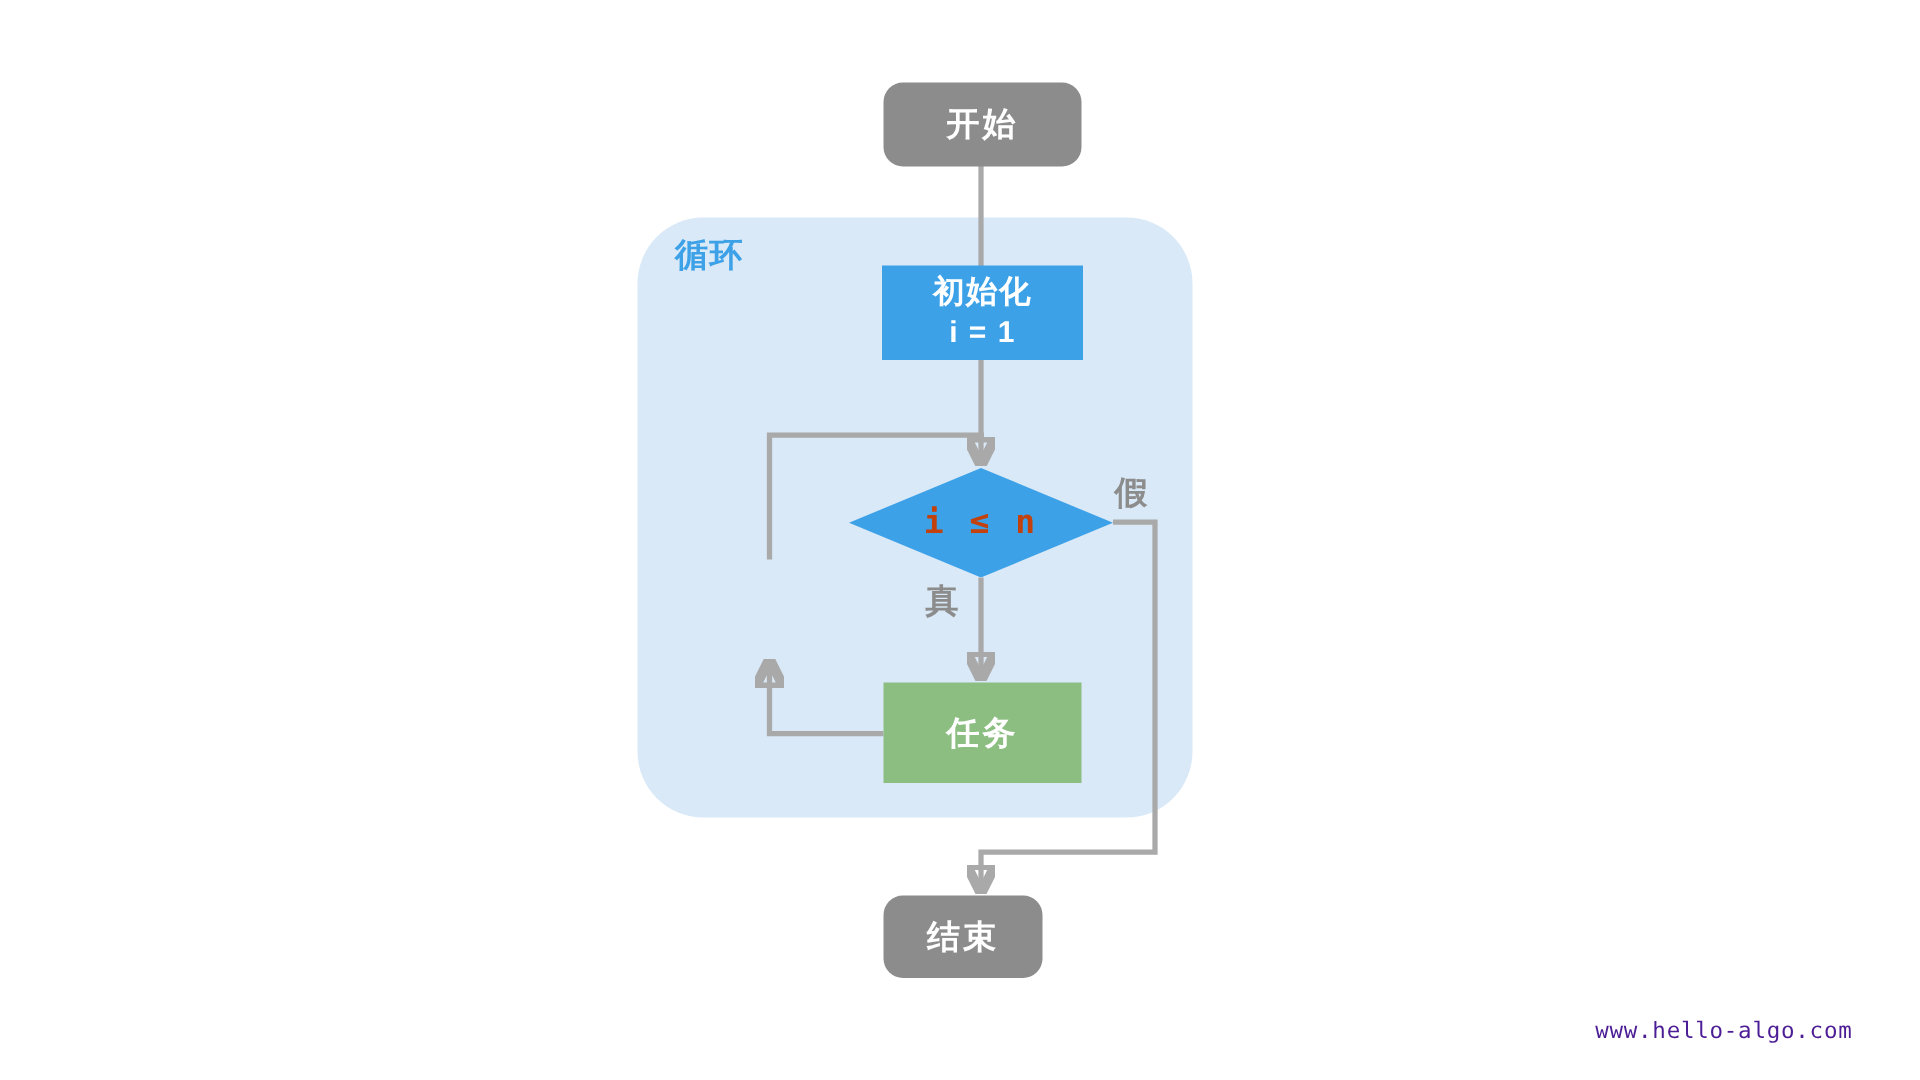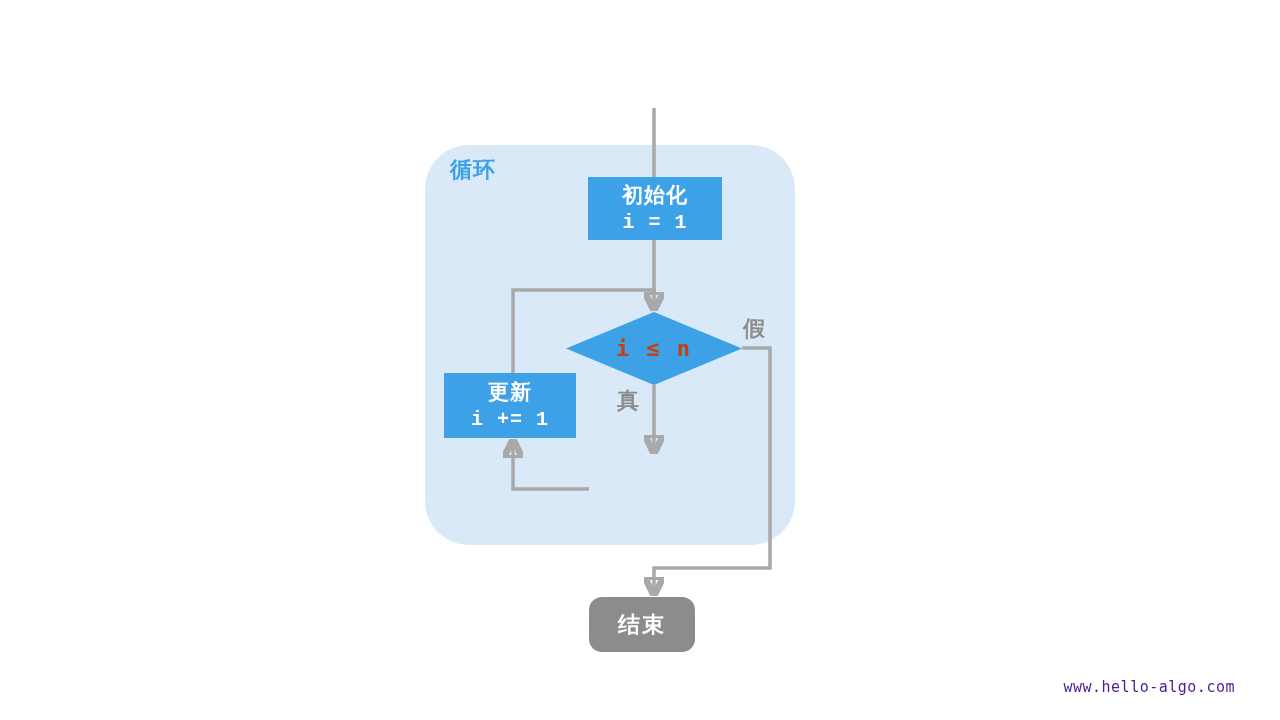--- a/index.html
+++ b/index.html
@@ -26,21 +26,21 @@
   
   .node{
     position:absolute;z-index:2;display:flex;flex-direction:column;
     align-items:center;justify-content:center;color:#ffffff;font-weight:bold;
     text-align:center;line-height:1.25;
   }
   .terminal{background:var(--c-terminal,#8c8c8c);border-radius:13px;font-size:22px;letter-spacing:2px;}
   .process{background:var(--c-process,#3da1e8);font-size:21px;letter-spacing:1px;}
   .task{background:var(--c-task,#8cbe82);font-size:22px;letter-spacing:2px;}
   .code-line{
-    font-family:Liberation Mono, monospace;
+    font-family:Liberation Sans, sans-serif;
     font-size:20px;font-weight:bold;letter-spacing:1px;margin-top:2px;
   }
 
   .node-start{left:589px;top:55px;width:132px;height:56px;}
   .node-init{left:588px;top:177px;width:134px;height:63px;}
   .node-update{left:444px;top:373px;width:132px;height:65px;}
   .node-task{left:589px;top:455px;width:132px;height:67px;}
   .node-end{left:589px;top:597px;width:106px;height:55px;}
 
   
@@ -93,39 +93,41 @@
 
     <path d="M513 373 L513 290 L656 290"></path>
 
     <path d="M654 385 L654 449" marker-end="url(#arrow)"></path>
 
     <path d="M589 489 L513 489 L513 444" marker-end="url(#arrow)"></path>
 
     <path d="M742 348 L770 348 L770 568 L654 568 L654 591" marker-end="url(#arrow)"></path>
   </svg>
 
+  <div class="node terminal node-start">
+    <span>开始</span>
+  </div>
 
   <div class="node process node-init">
     <span>初始化</span>
     <span class="code-line">i = 1</span>
   </div>
 
   <div class="diamond-wrap">
     <div class="diamond-shape"></div>
     <div class="diamond-text">i ≤ n</div>
   </div>
 
   <div class="branch-label label-false">假</div>
   <div class="branch-label label-true">真</div>
 
-  <div class="node process node-update">
-    <span>更新</span>
-    <span class="code-line">i += 1</span>
+
+  <div class="node task node-task">
+    <span>任务</span>
   </div>
-
 
   <div class="node terminal node-end">
     <span>结束</span>
   </div>
 
   <div class="watermark">www.hello-algo.com</div>
 
 </div>
 
 </body></html>

